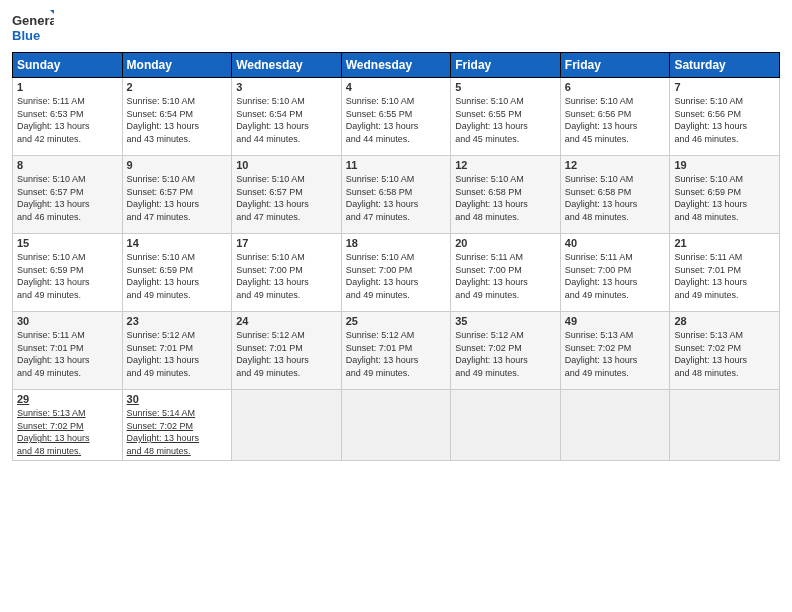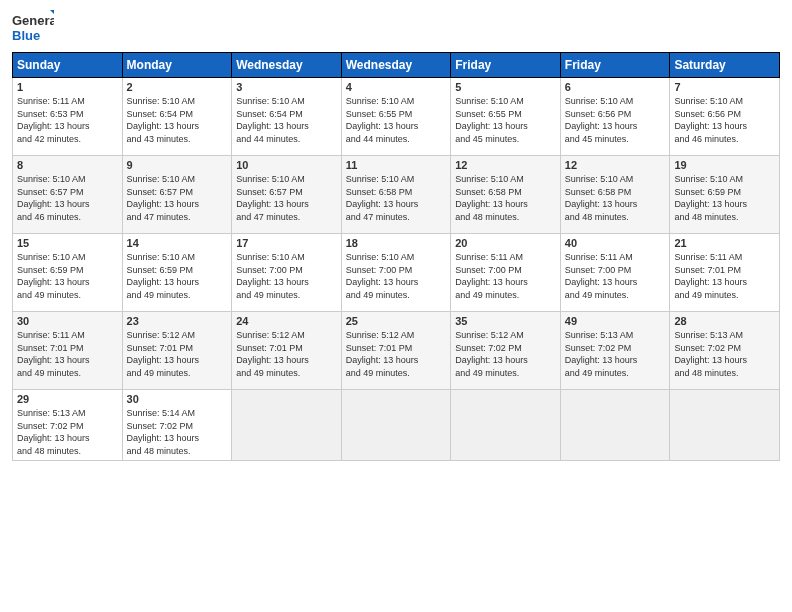--- a/index.html
+++ b/index.html
@@ -72,20 +72,21 @@
     .day-info {
       font-size: 9px;
       line-height: 1.4;
       color: #333;
     }
     td.empty {
       background: #f0f0f0 !important;
     }
     .last-row td {
       height: 65px;
+      text-decoration: underline;
     }
   </style>
 </head>
 <body>
 
 <div class="container">
   <div class="header">
     <div class="logo">
     <svg width="42" height="36" viewBox="0 0 42 36">
       <text x="0" y="15" font-size="13" font-weight="bold" fill="#333" font-family="Arial">General</text>

